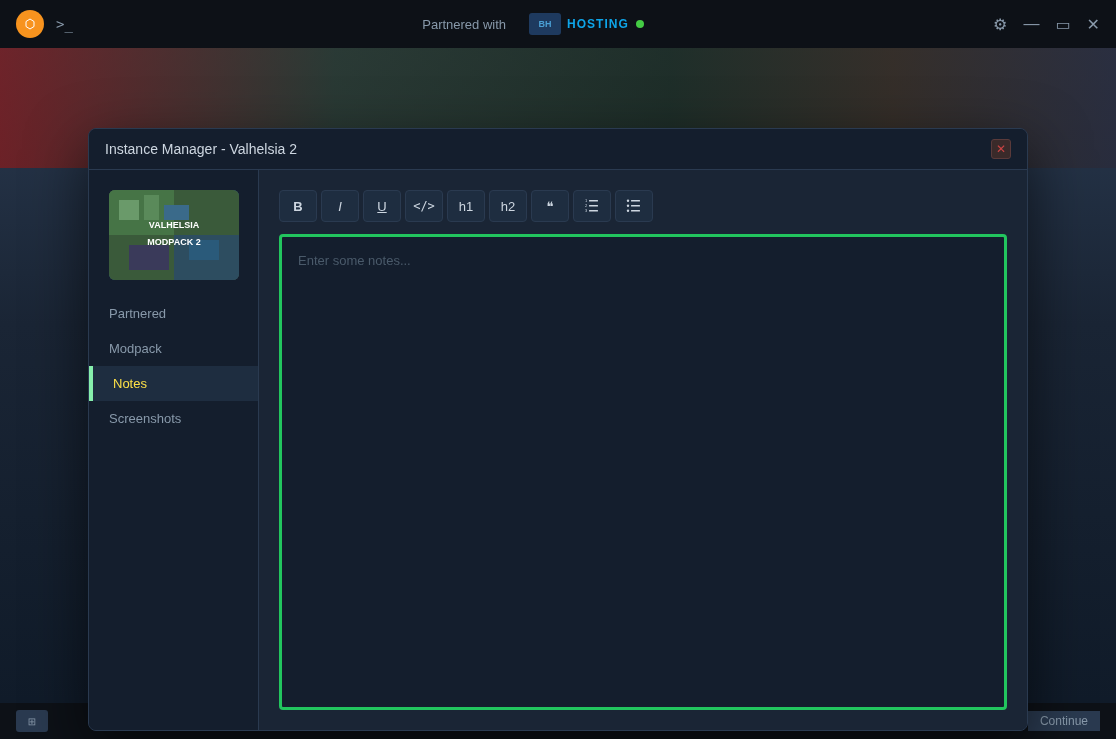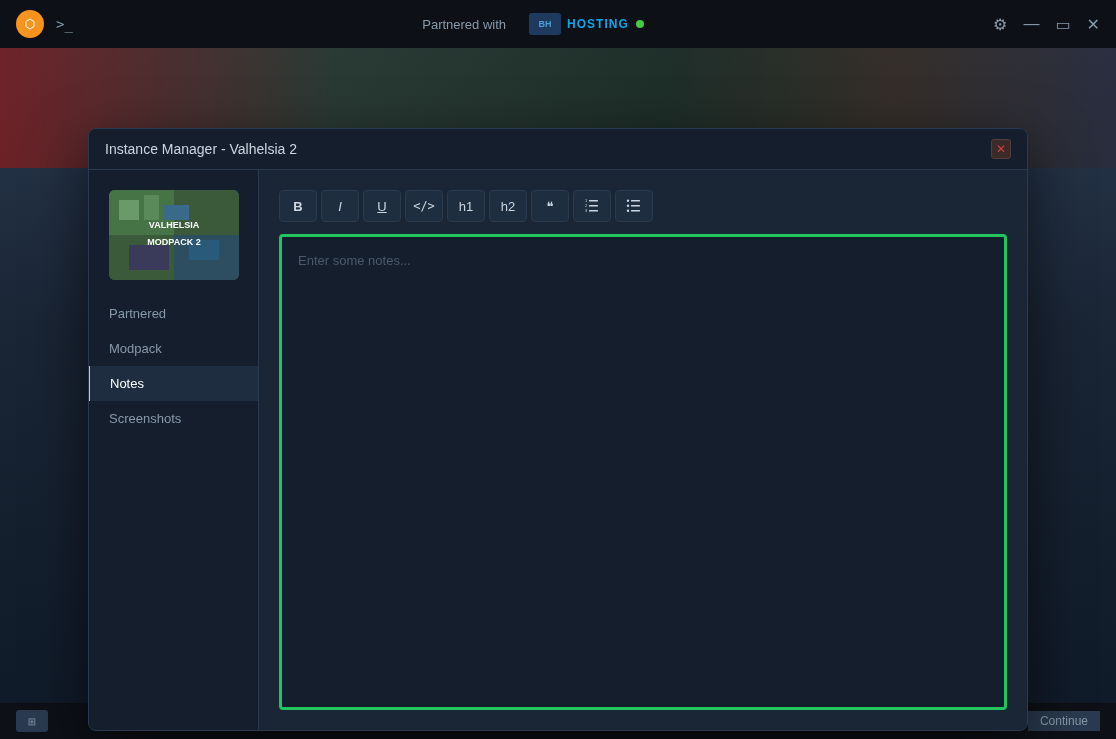--- a/index.html
+++ b/index.html
@@ -255,22 +255,22 @@
     .sidebar-nav-item {
       padding: 10px 20px;
       color: #8899aa;
       font-size: 13px;
       cursor: pointer;
       transition: background 0.15s;
     }
 
     .sidebar-nav-item.active {
       background: #1e2d40;
-      color: #ffffff;
-      border-left: 1px solid #86efac;
+      color: #fde047;
+      border-left: 4px solid #86efac;
     }
 
     
     .main-content {
       flex: 1;
       padding: 20px;
       background: #1a2535;
       display: flex;
       flex-direction: column;
       gap: 12px;

